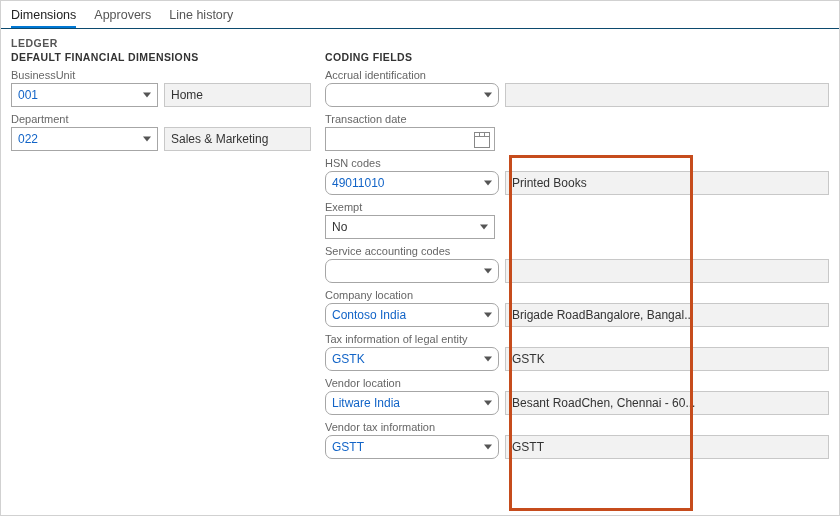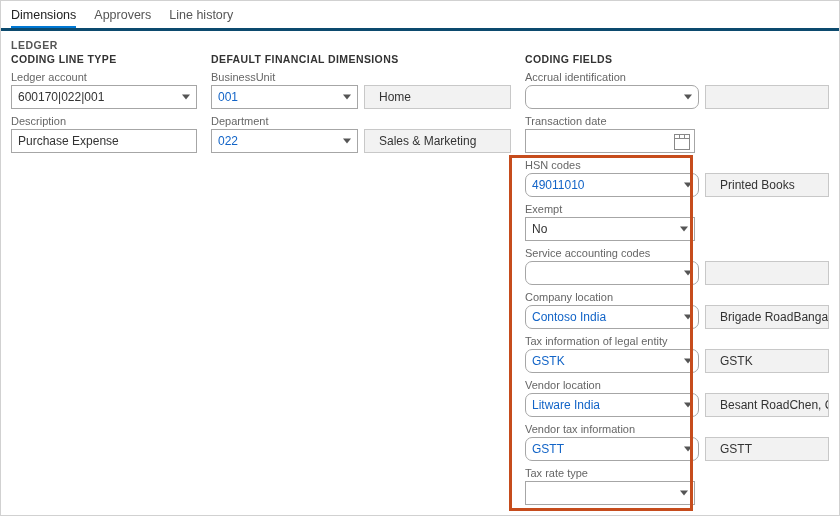--- a/index.html
+++ b/index.html
@@ -15,21 +15,21 @@
     height: 516px;
     border: 1px solid #d1d1d1;
     position: relative;
     overflow: hidden;
     background: #fff;
   }
   .tabs {
     display: flex;
     gap: 18px;
     padding: 4px 10px 0 10px;
-    border-bottom: 3px solid #0c4a6e;
+    border-bottom: 1px solid #0c4a6e;
     font-size: 12.5px;
   }
   .tab {
     padding: 3px 0 4px 0;
     color: #555;
     cursor: pointer;
   }
   .tab.active {
     color: #222;
     border-bottom: 2px solid #0078d4;
@@ -105,21 +105,21 @@
       linear-gradient(#888,#888) 0 3px/100% 1px no-repeat,
       linear-gradient(#888,#888) 4px 0/1px 3px no-repeat,
       linear-gradient(#888,#888) 9px 0/1px 3px no-repeat;
   }
   .display {
     border: 1px solid #c8c8c8;
     background: #f2f2f2;
     height: 24px;
     display: flex;
     align-items: center;
-    padding: 0 14px;
+    padding: 0 6px;
     font-size: 12px;
     color: #333;
     overflow: hidden;
     white-space: nowrap;
     text-overflow: ellipsis;
   }
   .col2 .control, .col2 .display { width: 147px; }
   .col3 .row2 .control { width: 174px; border-radius: 7px; }
   .col3 .row2 .display { flex: 1; min-width: 0; }
   .col3 .solo .control { width: 170px; }
@@ -142,37 +142,20 @@
     <div class="tab active">Dimensions</div>
     <div class="tab">Approvers</div>
     <div class="tab">Line history</div>
   </div>
 
   <div class="body">
     <div class="ledger-head">LEDGER</div>
 
     <div class="cols">
 
-      <div class="col col1">
-        <div class="section-head">CODING LINE TYPE</div>
-
-        <div class="field">
-          <span class="field-label">Ledger account</span>
-          <div class="control select">
-            <span>600170|022|001</span>
-          </div>
-        </div>
-
-        <div class="field">
-          <span class="field-label">Description</span>
-          <div class="control">
-            <span>Purchase Expense</span>
-          </div>
-        </div>
-      </div>
 
       <div class="col col2">
         <div class="section-head">DEFAULT FINANCIAL DIMENSIONS</div>
 
         <div class="field">
           <span class="field-label">BusinessUnit</span>
           <div class="row2">
             <div class="control select dim">
               <span>001</span>
             </div>
@@ -271,25 +254,19 @@
         <div class="field">
           <span class="field-label">Vendor tax information</span>
           <div class="row2">
             <div class="control select dim">
               <span>GSTT</span>
             </div>
             <div class="display">GSTT</div>
           </div>
         </div>
 
-        <div class="field solo">
-          <span class="field-label">Tax rate type</span>
-          <div class="control select">
-            <span></span>
-          </div>
-        </div>
 
       </div>
     </div>
   </div>
 
   <div class="highlight-box"></div>
 </div>
 
 </body></html>

